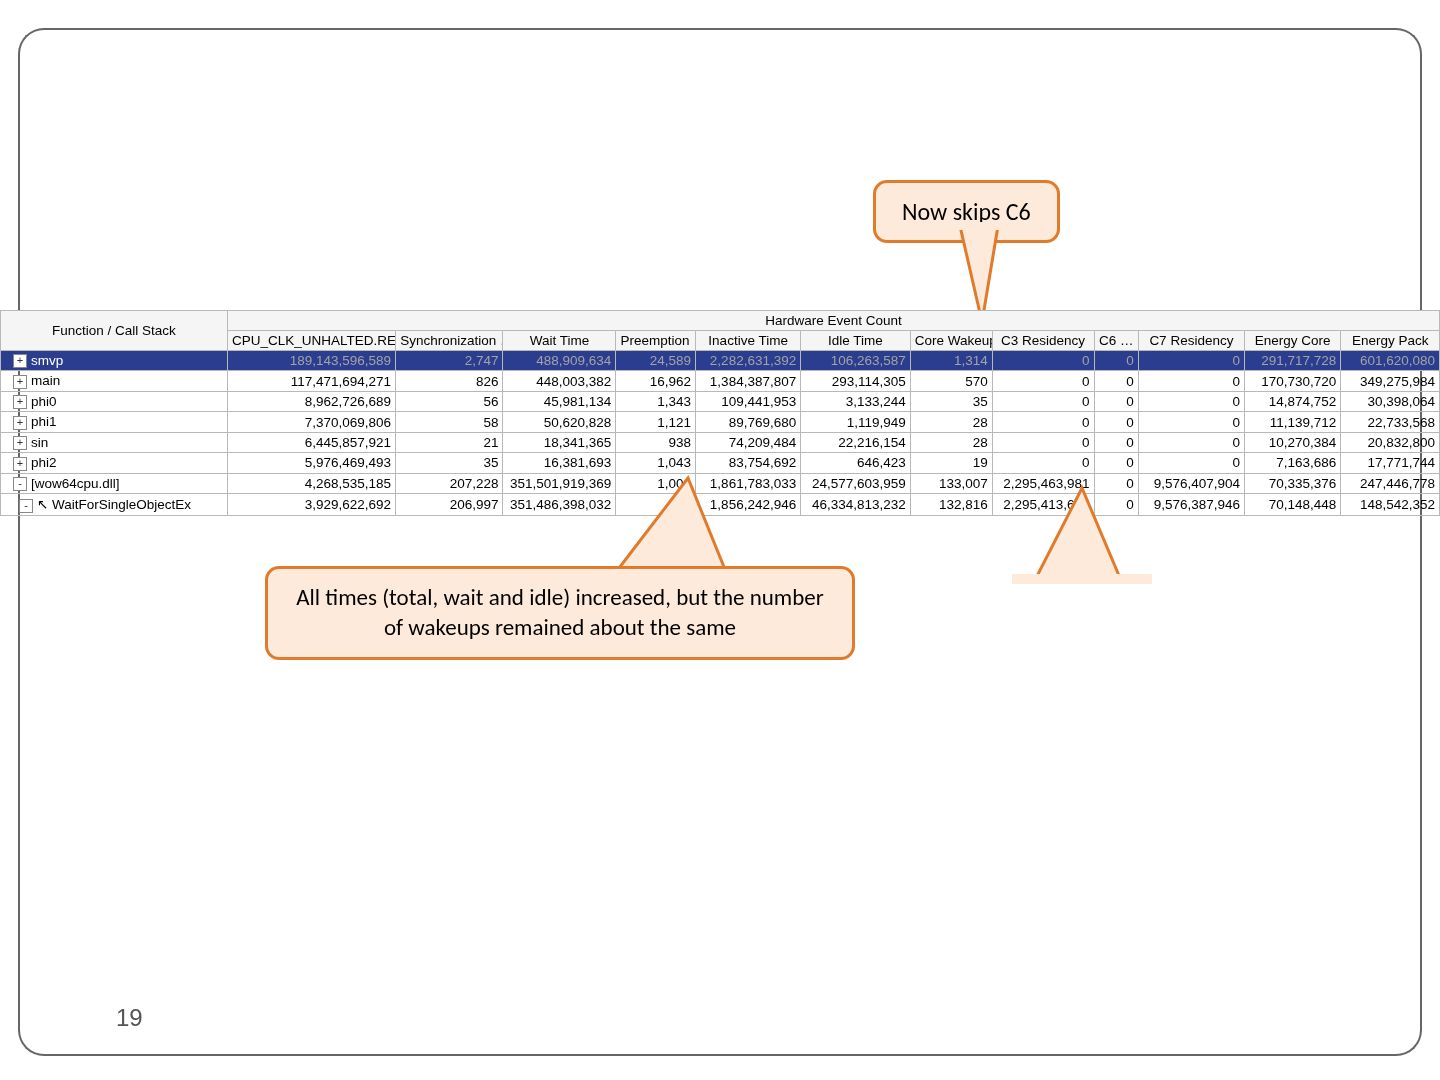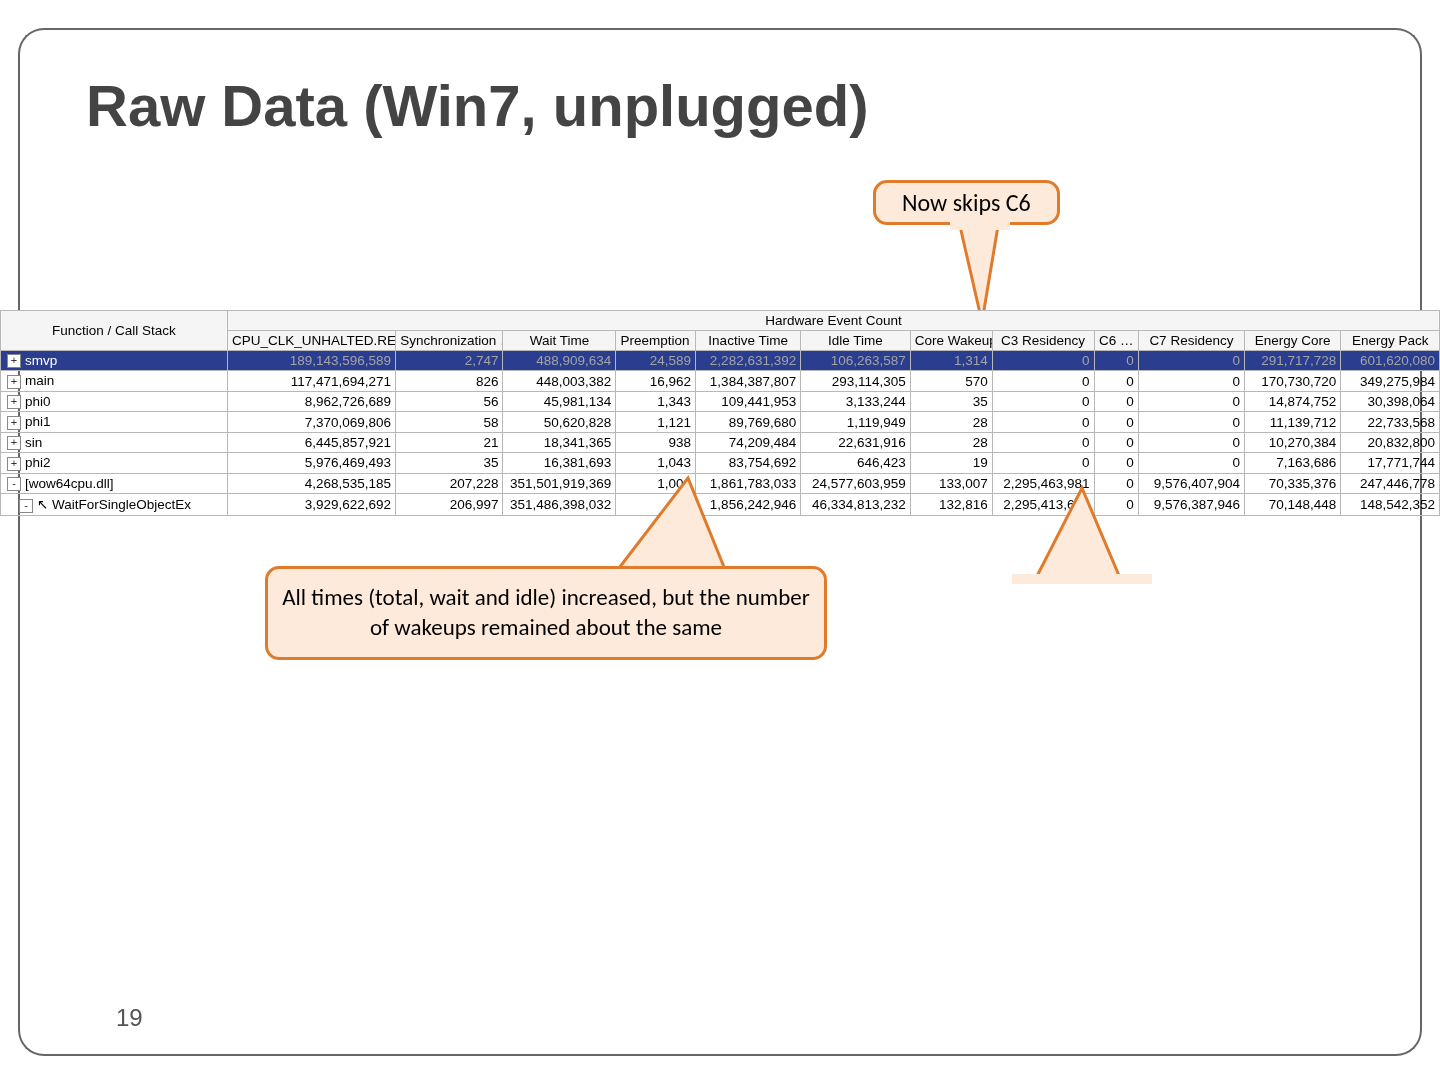--- a/index.html
+++ b/index.html
@@ -19,51 +19,50 @@
 
   h1.title{position:absolute;left:86px;top:72px;margin:0;font-size:58px;font-weight:700;color:#444;letter-spacing:0}
   .pagenum{position:absolute;left:116px;bottom:48px;font-size:24px;color:#555}
 
   
   .tblwrap{position:absolute;left:0;top:310px;width:1440px}
   table.grid{border-collapse:collapse;table-layout:fixed;width:100%;font-family:Tahoma,Arial,sans-serif;font-size:13.5px}
   table.grid th,table.grid td{border:1px solid #b8b8b8;padding:2px 4px;white-space:nowrap;overflow:hidden}
   table.grid th{background:#f5f5f5;font-weight:normal;text-align:center;font-size:13.5px}
   table.grid td{text-align:right}
-  table.grid td.name{text-align:left;padding-left:6px}
+  table.grid td.name{text-align:left;padding-left:12px}
   tr.sel td{background:#2b3d8f;color:#a3a3a3}
   tr.sel td.name{background:#2b3d8f;color:#fff}
   .tree-ico{display:inline-block;width:12px;height:12px;border:1px solid #888;text-align:center;line-height:10px;font-size:11px;margin-right:4px;background:#fff;color:#333;vertical-align:middle}
   .indent1{padding-left:18px !important}
   th.fcol{border-right:4px double #9a9a9a}
   td.fcol{border-right:4px double #9a9a9a}
 
   
-  .callout{position:absolute;background:#fdeada;border:3px solid #e07b2c;border-radius:14px;padding:14px 8px;font-family:Calibri,Arial,sans-serif;font-size:23px;line-height:1.3;text-align:center;color:#000}
-  .callout.small{font-size:24px;padding:4px 26px}
+  .callout{position:absolute;background:#fdeada;border:3px solid #e07b2c;border-radius:14px;padding:14px 22px;font-family:Calibri,Arial,sans-serif;font-size:23px;line-height:1.3;text-align:center;color:#000}
+  .callout.small{font-size:24px;padding:13px 26px}
   
   svg.tail{position:absolute;overflow:visible;pointer-events:none}
   .tailpath{fill:#fdeada;stroke:#e07b2c;stroke-width:3}
   .tailmask{fill:#fdeada;stroke:none}
 </style>
 </head>
 <body>
 
 <div class="slide">
 
   <div class="edge-h edge-top"></div>
   <div class="edge-h edge-bot"></div>
   <div class="edge-v edge-left"></div>
   <div class="edge-v edge-right"></div>
   <div class="corner tl"></div>
   <div class="corner tr"></div>
   <div class="corner bl"></div>
   <div class="corner br"></div>
 
-  <h1 class="title">Raw Data (Win7, unplugged)</h1>
 
   <div class="callout small" style="left:873px;top:180px;width:auto">Now skips C6</div>
   <svg class="tail" style="left:950px;top:226px" width="80" height="110">
     <path class="tailpath" d="M10 0 L48 0 L32 96 Z"></path>
     <rect class="tailmask" x="0" y="-4" width="60" height="8"></rect>
   </svg>
 
   <div class="tblwrap">
     <table class="grid">
       <colgroup>
@@ -162,21 +161,21 @@
             <td>11,139,712</td>
             <td>22,733,568</td>
           </tr>
           <tr>
             <td class="name fcol"><span class="tree-ico">+</span>sin</td>
             <td>6,445,857,921</td>
             <td>21</td>
             <td>18,341,365</td>
             <td>938</td>
             <td>74,209,484</td>
-            <td>22,631,916</td>
+            <td>22,216,154</td>
             <td>28</td>
             <td>0</td>
             <td>0</td>
             <td>0</td>
             <td>10,270,384</td>
             <td>20,832,800</td>
           </tr>
           <tr>
             <td class="name fcol"><span class="tree-ico">+</span>phi2</td>
             <td>5,976,469,493</td>

